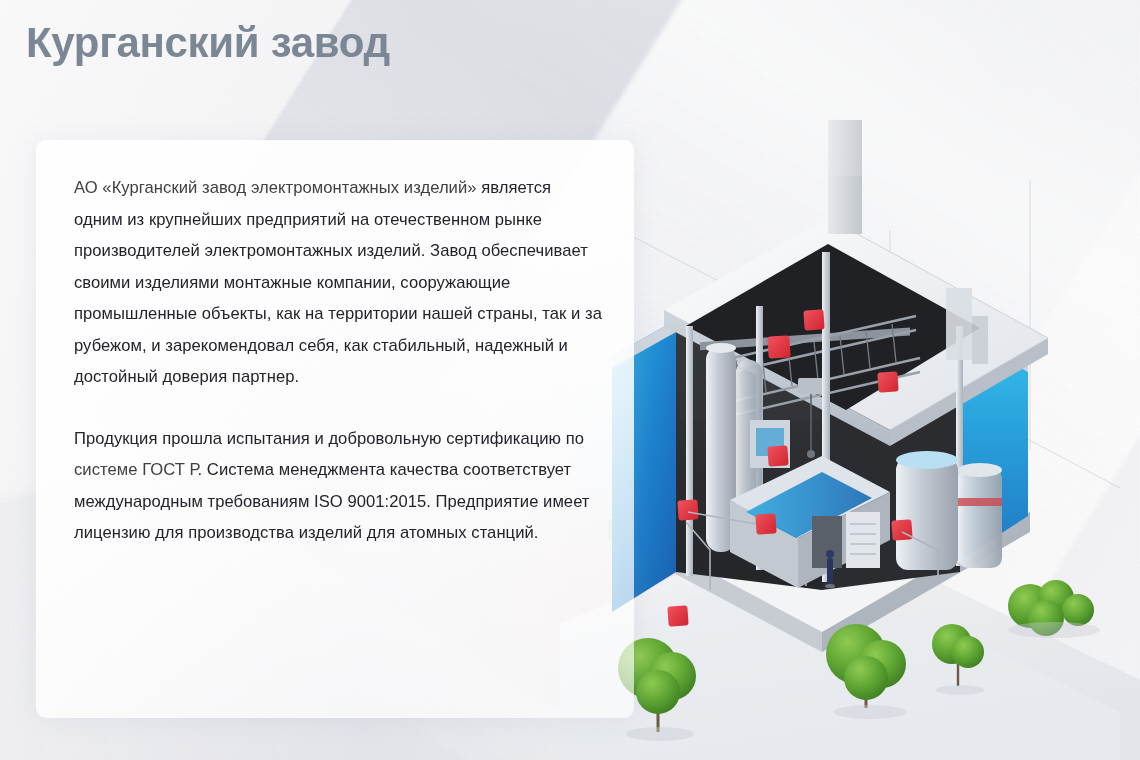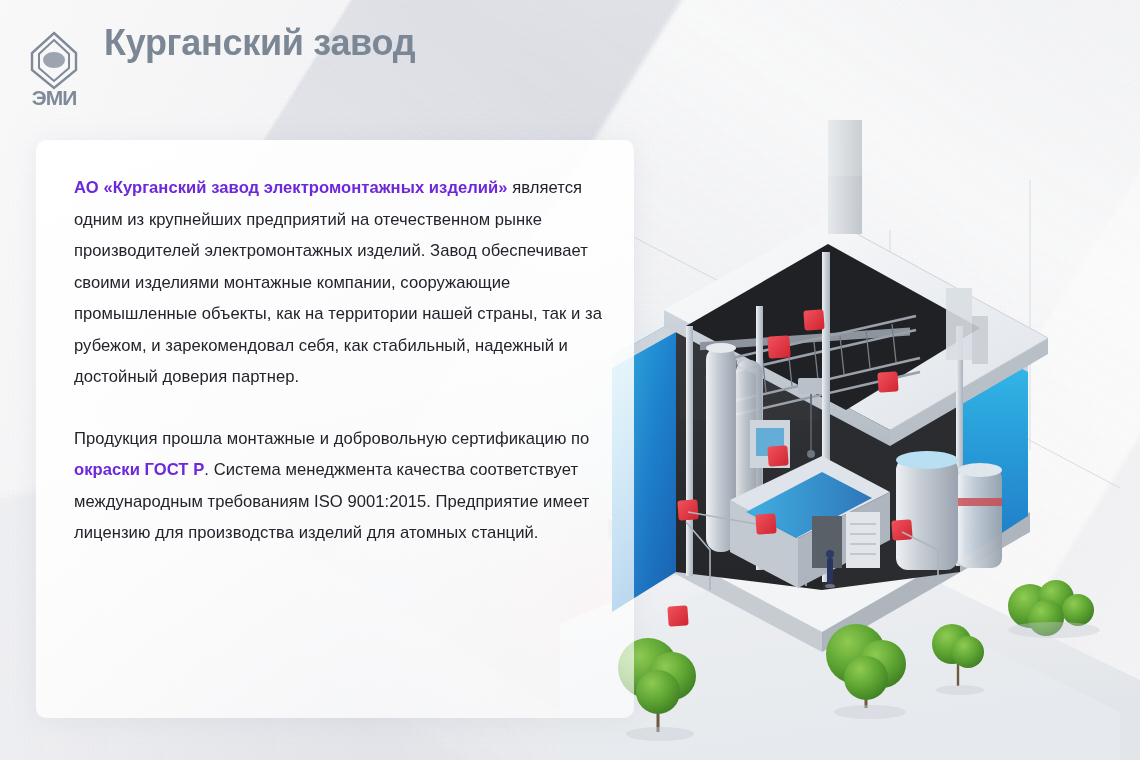--- a/index.html
+++ b/index.html
@@ -94,21 +94,21 @@
   .logo {
     width: 56px; height: 78px;
     margin-top: 8px;
     flex: none;
   }
   .title-block {
     padding-top: 2px;
   }
   .title-line {
     font-weight: 700;
-    font-size: 36px;
+    font-size: 42px;
     line-height: 38px;
     letter-spacing: -0.3px;
     color: #7c8795;
     white-space: nowrap;
   }
 
   
   .card {
     position: absolute;
     left: 36px; top: 140px;
@@ -126,21 +126,21 @@
     z-index: 25;
   }
   .para {
     color: #23232b;
     font-size: 16.6px;
     line-height: 31.5px;
     margin: 0 0 30px 0;
     letter-spacing: 0.05px;
   }
   .para:last-child { margin-bottom: 0; }
-  .para b, .para strong { font-weight: 700; color: #6d28d9; }
+  .para b, .para strong { font-weight: 400; color: #404040; }
 
   
   .illus {
     position: absolute;
     left: 560px; top: 120px;
     width: 580px; height: 640px;
     z-index: 10;
   }
   .illus svg { display: block; }
 </style>
@@ -383,35 +383,23 @@
         <circle cx="486" cy="498" r="18" fill="url(#gTree)"></circle>
         <ellipse cx="494" cy="510" rx="46" ry="8" fill="#c9ced4" opacity=".4"></ellipse>
       </g>
     </svg>
   </div>
 
   <div class="card"></div>
 
   <div class="card-body">
     <p class="para"><b>АО «Курганский завод электромонтажных изделий» </b><span>является одним из крупнейших предприятий на отечественном рынке производителей электромонтажных изделий. Завод обеспечивает своими изделиями монтажные компании, сооружающие промышленные объекты, как на территории нашей страны, так и за рубежом, и зарекомендовал себя, как стабильный, надежный и достойный доверия партнер.</span></p>
-    <p class="para"><span>Продукция прошла монтажные и добровольную сертификацию по </span><b>окраски ГОСТ Р</b><span>. Система менеджмента качества соответствует международным требованиям ISO 9001:2015. Предприятие имеет лицензию для производства изделий для атомных станций.</span></p>
+    <p class="para"><span>Продукция прошла испытания и добровольную сертификацию по </span><b>системе ГОСТ Р</b><span>. Система менеджмента качества соответствует международным требованиям ISO 9001:2015. Предприятие имеет лицензию для производства изделий для атомных станций.</span></p>
   </div>
 
   <div class="header">
-    <div class="logo">
-      <svg width="56" height="78" viewBox="0 0 56 78" xmlns="http://www.w3.org/2000/svg" aria-hidden="true">
-        <g fill="none" stroke="#7f8a98" stroke-width="2.4">
-          <path d="M28 3 L50 23 L50 40 L28 58 L6 40 L6 23 Z"></path>
-          <path d="M28 10 L43 24 L43 38 L28 51 L13 38 L13 24 Z" stroke-width="2"></path>
-        </g>
-        <ellipse cx="28" cy="30" rx="11" ry="8" fill="#8b95a3" opacity=".85"></ellipse>
-        <g fill="#7f8a98">
-          <text x="28" y="75" text-anchor="middle" font-family="'Liberation Sans', sans-serif" font-size="21" font-weight="700" letter-spacing="-1">ЭМИ</text>
-        </g>
-      </svg>
-    </div>
     <div class="title-block">
       <div class="title-line">Курганский завод</div>
     </div>
   </div>
 
   <div class="bg-noise"></div>
 </div>
 
 </body></html>

